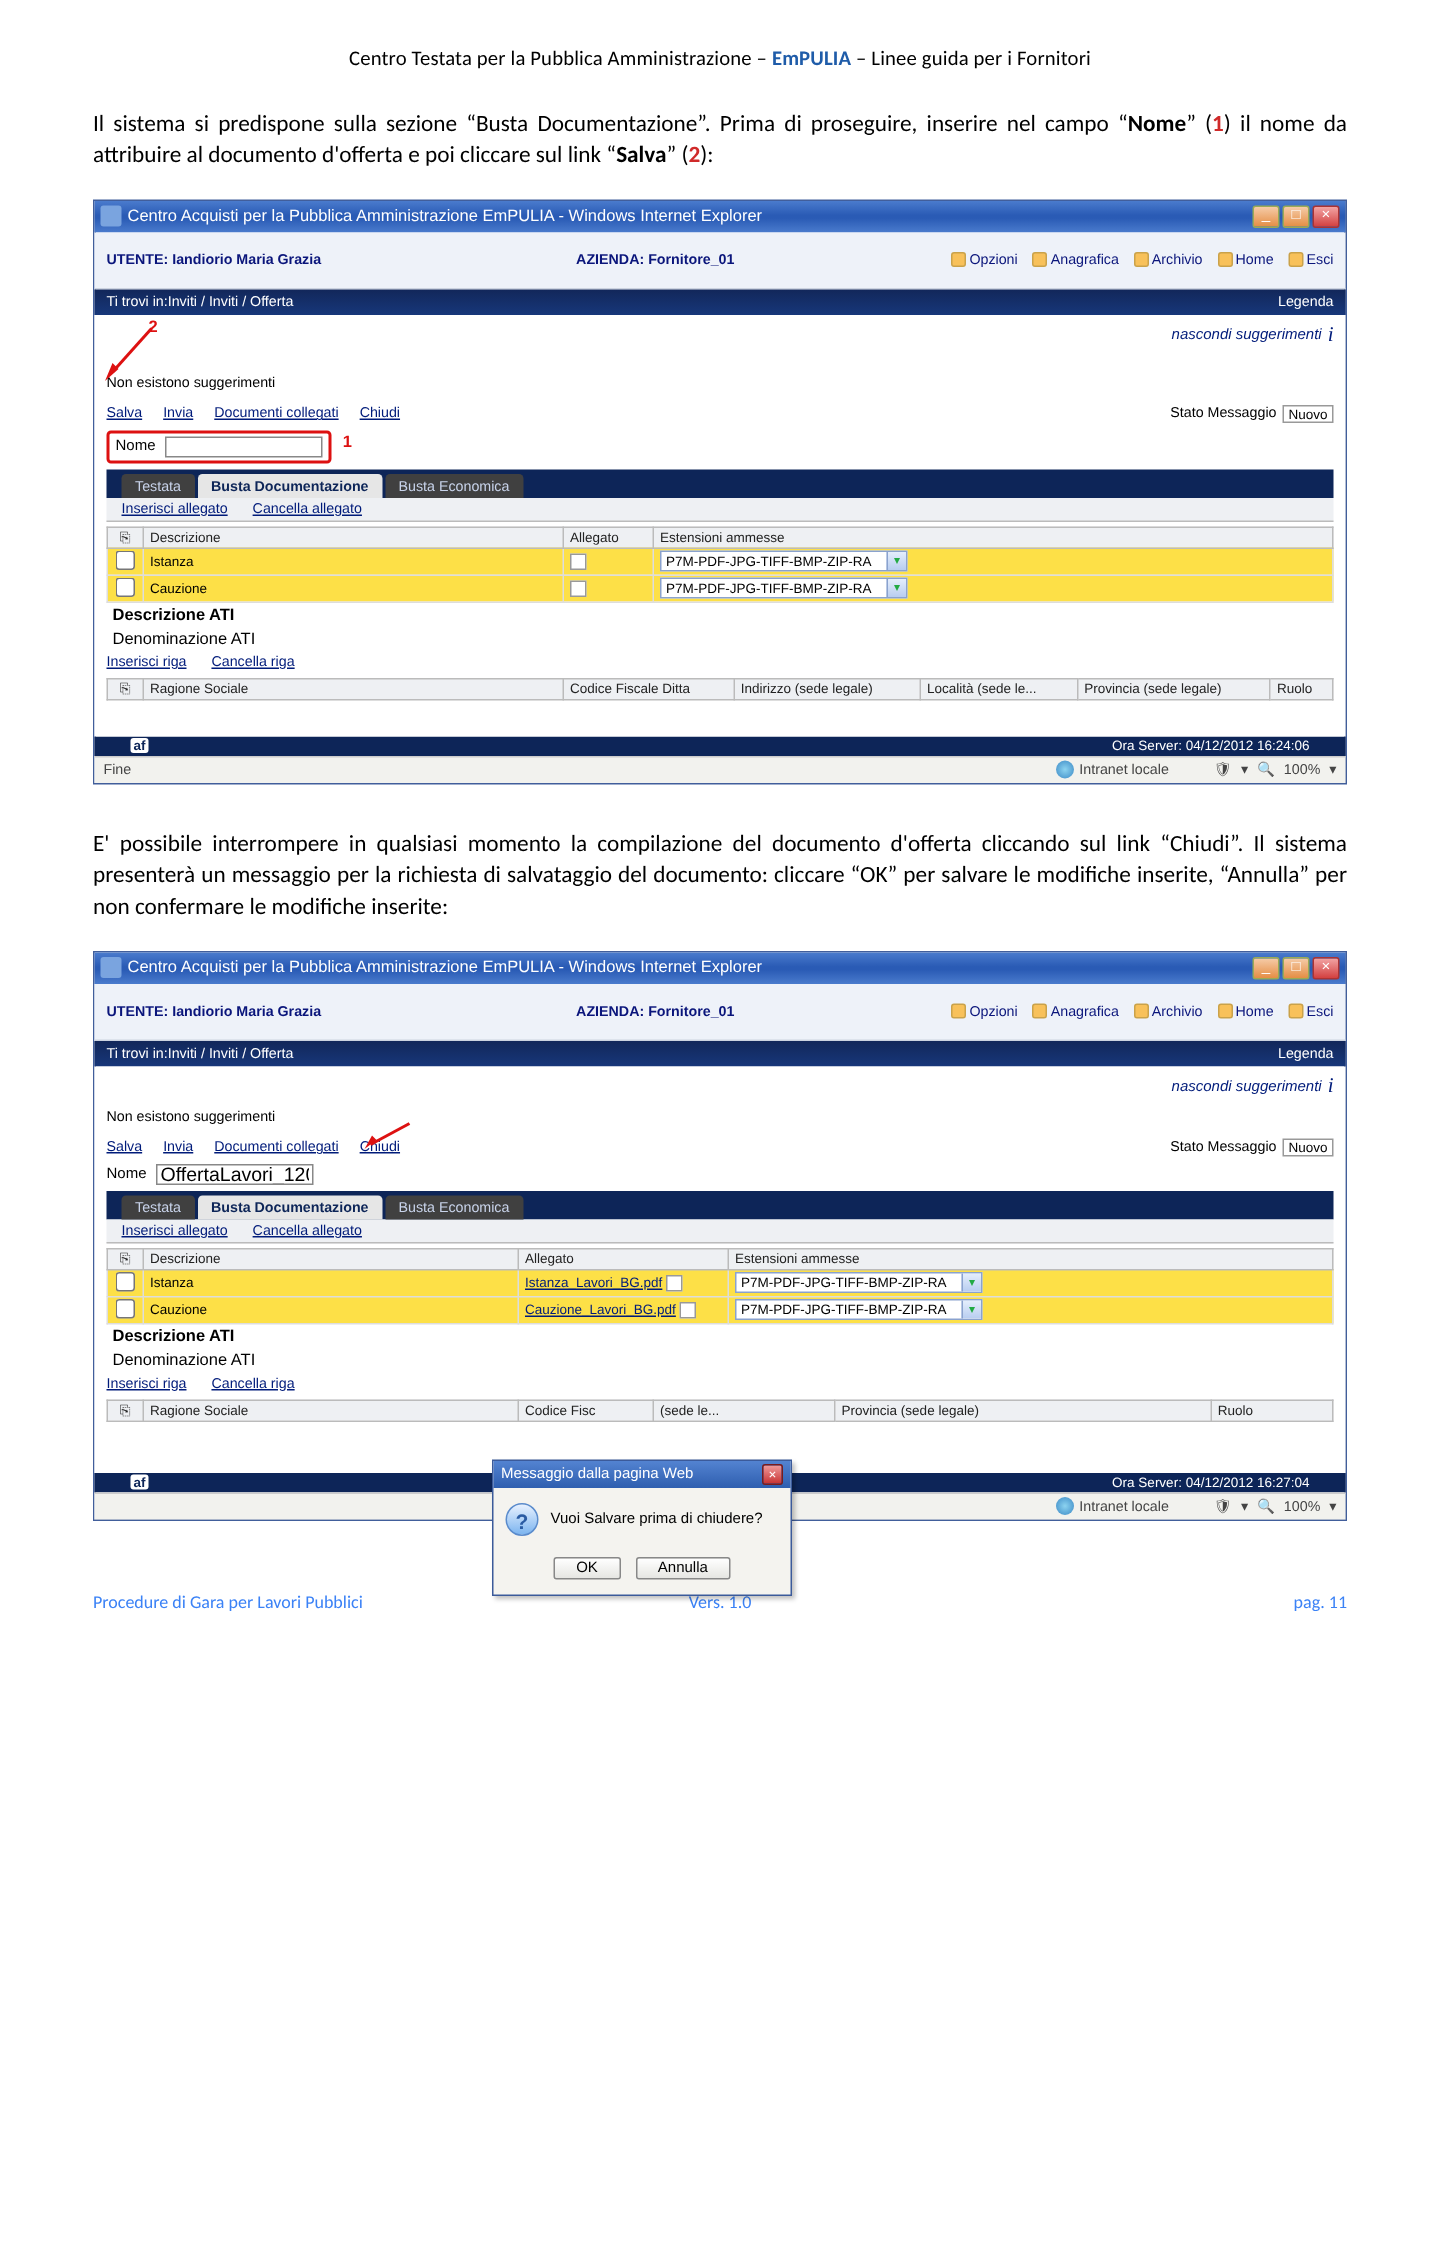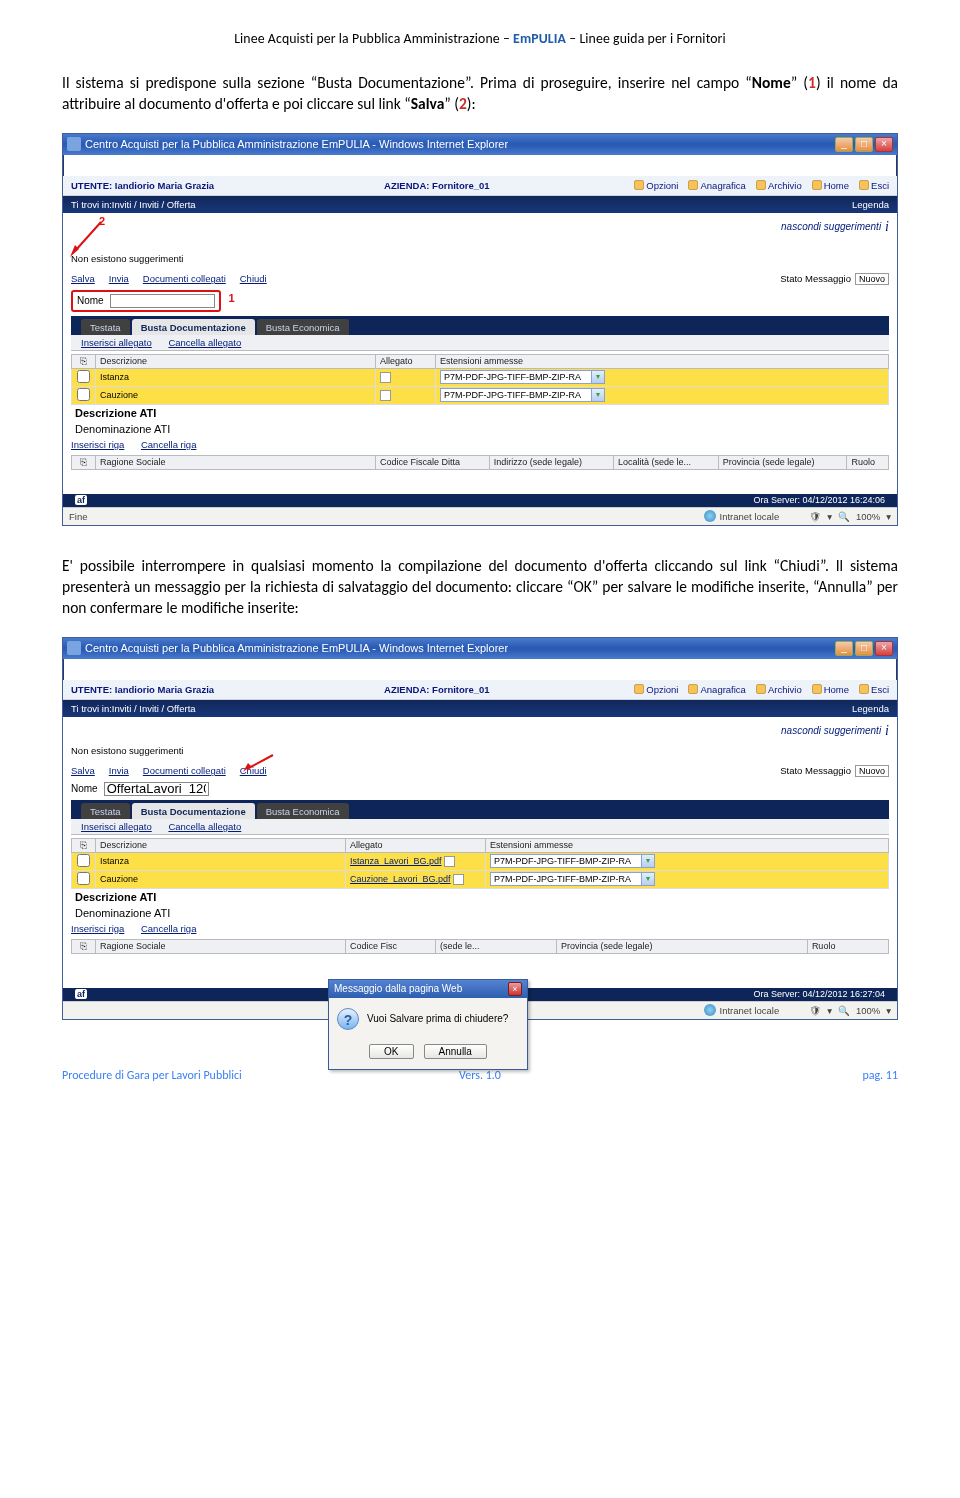--- a/index.html
+++ b/index.html
@@ -49,28 +49,27 @@
     padding: 0 4px;
     font-size: 11px;
   }
   .titlebar .t-icon { width: 14px; height: 14px; background: #7aa4df; border-radius: 2px; margin-right: 4px; }
   .titlebar .t-spacer { flex: 1; }
   .titlebar .btn3 { display: flex; gap: 2px; }
   .titlebar .wbtn { width: 18px; height: 15px; background: linear-gradient(#f5cba7,#e58e45); border: 1px solid #9a5; border-radius: 2px; font-size: 10px; text-align: center; }
   .titlebar .wbtn.close { background: linear-gradient(#f2a3a3,#d34040); border-color: #a33; color:#fff;}
   .userbar {
     background: #EEF2F9;
-    height: 20px;
+    height: 38px;
     display: flex;
     align-items: center;
     padding: 0 8px;
     color: #0a157b;
     font-size: 9.5px;
     border-bottom: 1px solid #ccd3e0;
-    margin-top: 21px;
   }
   .userbar .sep { flex: 1; }
   .userbar .tool { margin-left: 10px; display: inline-flex; align-items: center; gap: 2px; }
   .userbar .tool .ico { width: 10px; height: 10px; background: #f8c15a; border: 1px solid #caa24a; border-radius: 2px; }
   .bluebar {
     background: linear-gradient(#12275a, #17377a);
     color: #fff;
     height: 17px;
     font-size: 9.5px;
     padding: 0 8px;
@@ -145,21 +144,21 @@
   table.att .chk { text-align: center; width: 24px; }
   table.att .f-icon { display:inline-block; width:11px; height:11px; border:1px solid #999; background:#fff; vertical-align:middle; }
   .sel {
     border: 1px solid #8aa2ce; font-size: 9px; width: 165px; height: 14px; background: #fff;
     display: inline-flex; align-items: center; justify-content: space-between; padding-left: 3px;
   }
   .sel .chev { width: 13px; height: 12px; background: linear-gradient(#e5eefc,#b8cdf0); border-left:1px solid #8aa2ce; text-align:center; color:#2a4; font-size:8px; line-height:12px; }
   .labelline { font-size: 11px; padding: 2px 4px; }
   .footerwin {
     background: #0d2558; color:#fff;
-    height: 13px; font-size: 9px; padding: 0 12px;
+    height: 13px; font-size: 9px; padding: 0 24px;
     display: flex; align-items: center;
   }
   .footerwin .r { margin-left: auto; }
   .statusbar {
     background: #f2f2ee; height: 18px; border-top: 1px solid #ccc;
     display: flex; align-items: center; padding: 0 6px; font-size: 9.5px; color: #444;
   }
   .statusbar .sp { flex: 1; }
   .statusbar .globe { width:12px;height:12px;background:radial-gradient(#8cd3f0,#3a88c5); border-radius:50%; margin-right:4px;}
   .statusbar .zgrp { display:flex; align-items:center; gap:6px;}
@@ -201,21 +200,21 @@
   .doc-footer .c { flex:1; text-align: left; }
   .doc-footer .m { flex:1; text-align: center; }
   .doc-footer .r { flex:1; text-align: right; }
 </style>
 </head>
 <body>
 
 <div class="page">
 
   <div class="doc-header">
-    <span>Linee Acquisti per la Pubblica Amministrazione – </span><span class="blue">EmPULIA</span><span> – Linee guida per i Fornitori</span>
+    <span>Centro Testata per la Pubblica Amministrazione – </span><span class="blue">EmPULIA</span><span> – Linee guida per i Fornitori</span>
   </div>
 
 
   <p class="para">
     <span>Il sistema si predispone sulla sezione “Busta Documentazione”. Prima di proseguire, inserire nel campo “</span><span class="field">Nome</span><span>” (</span><span class="num1">1</span><span>) il nome da attribuire al documento d'offerta e poi cliccare sul link “</span><span class="field">Salva</span><span>” (</span><span class="num2">2</span><span>):</span>
   </p>
 
   <div class="win">
     <div class="titlebar">
       <div class="t-icon"></div>

